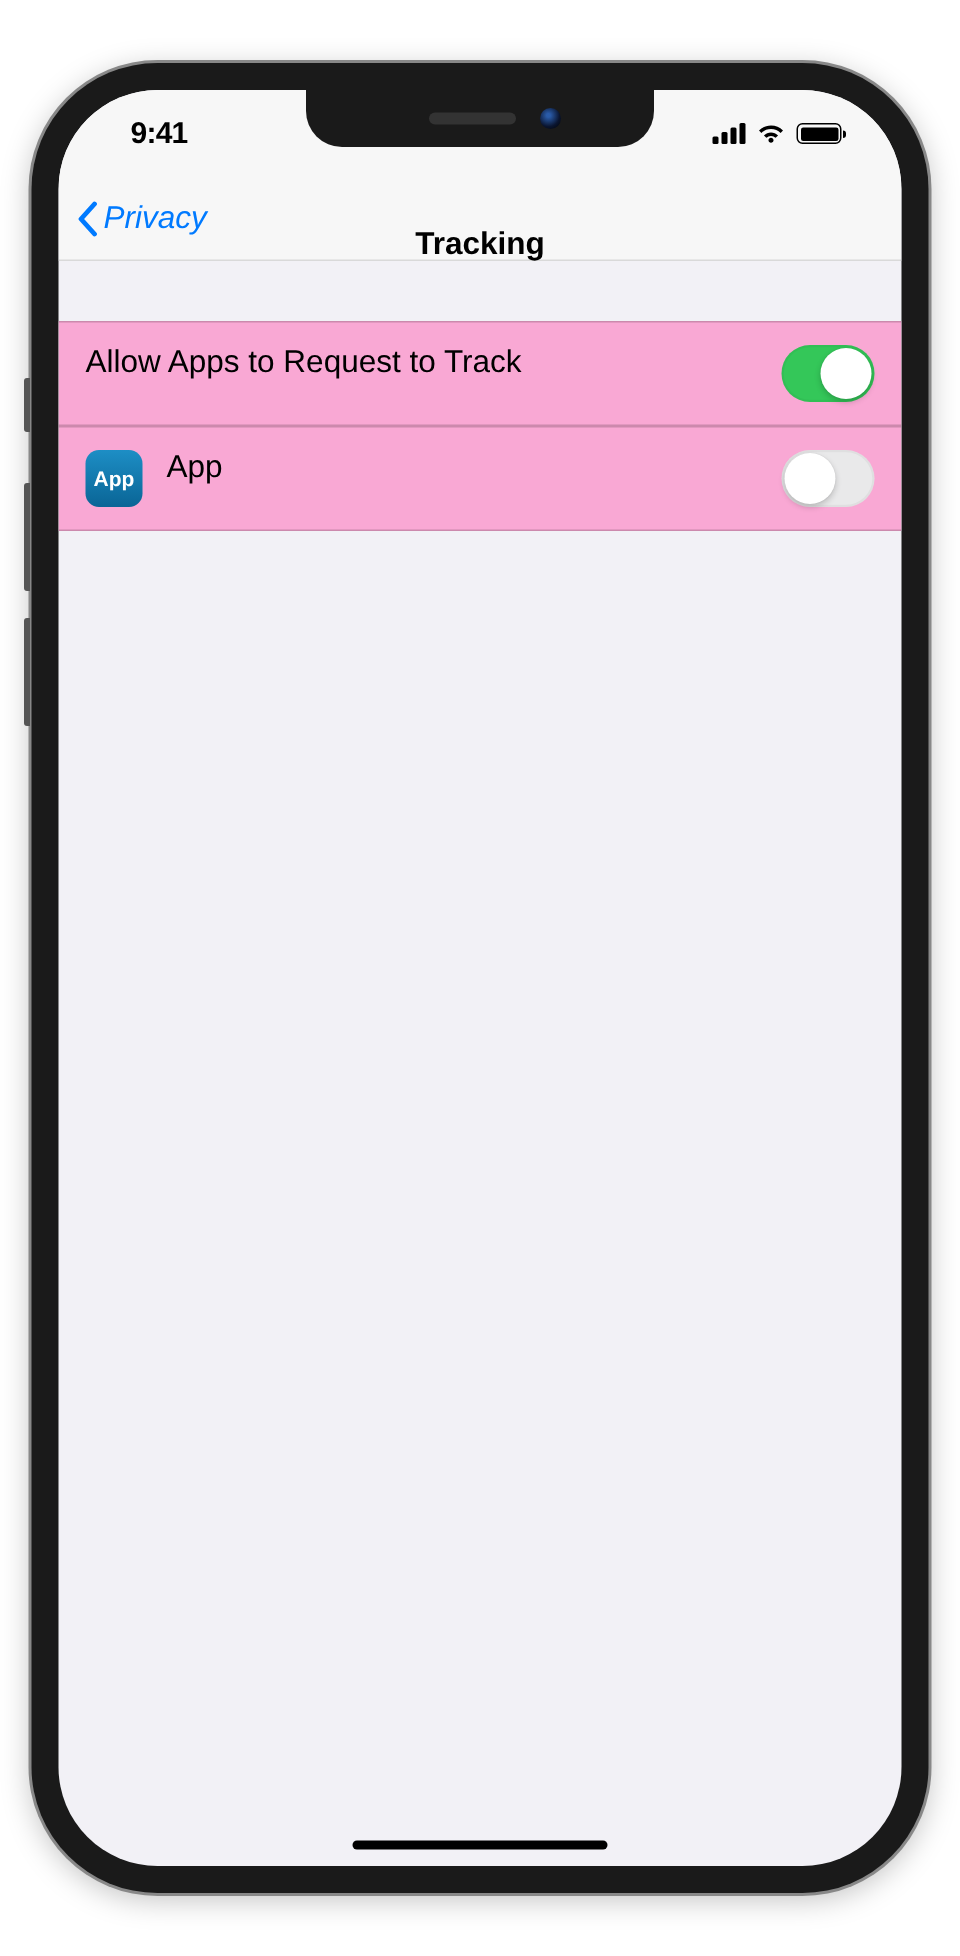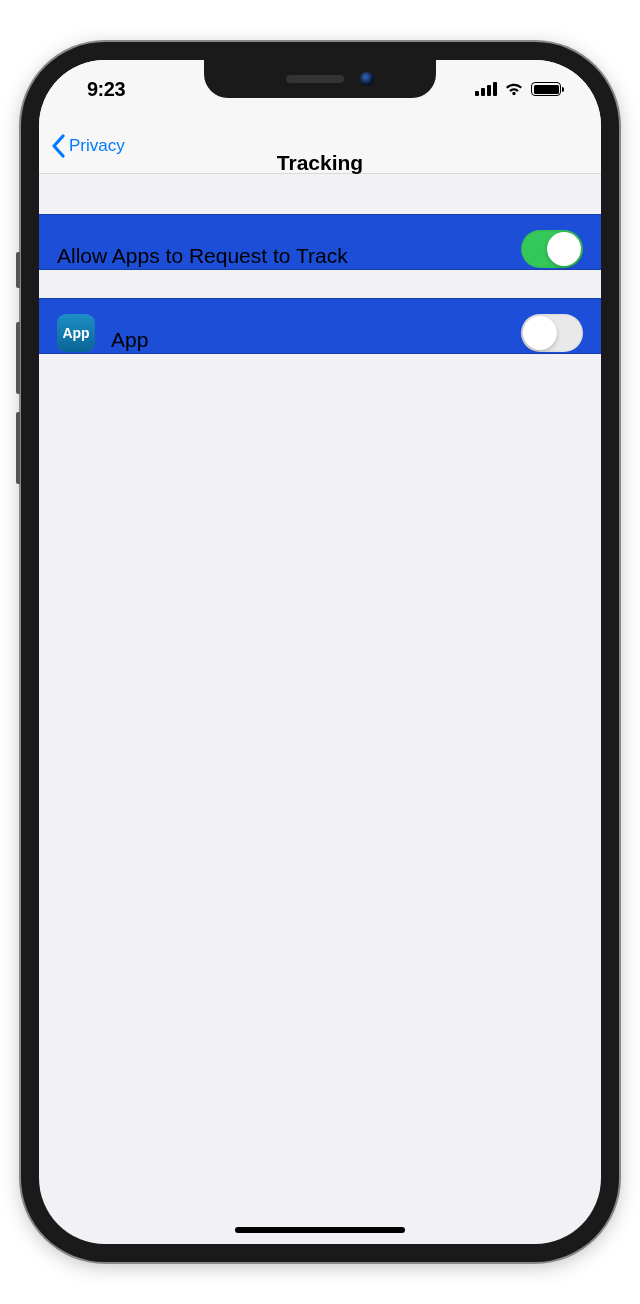--- a/index.html
+++ b/index.html
@@ -140,42 +140,43 @@
       border-bottom: 1px solid rgba(0,0,0,0.12);
       display: flex;
       align-items: center;
       position: relative;
       padding: 0 12px;
     }
     .back-btn {
       display: flex;
       align-items: center;
       color: #007aff;
-      font-size: 17px;
+      font-size: 21px;
       gap: 4px;
       cursor: pointer;
+      font-style: italic;
     }
     .back-chevron svg { width: 14px; height: 24px; display:block; }
     .nav-title {
       position: absolute;
       left: 50%;
       transform: translateX(-50%);
       font-size: 21px;
       font-weight: 600;
       color: #000;
       margin-top: 35px;
     }
     .content { padding-top: 40px; }
     .cell {
-      background: #1d4ed8;
+      background: #f9a8d4;
       border-top: 0.5px solid rgba(0,0,0,0.18);
       border-bottom: 0.5px solid rgba(0,0,0,0.18);
-      padding: 1px 18px;
-      display: flex;
-      align-items: flex-end;
+      padding: 15px 18px;
+      display: flex;
+      align-items: flex-start;
       justify-content: space-between;
       min-height: 56px;
     }
     .cell-label {
       font-size: 21px;
       color: #000;
     }
     .toggle {
       width: 62px;
       height: 38px;
@@ -198,21 +199,21 @@
     }
     .toggle.on .toggle-knob { left: 26px; }
     .toggle.off .toggle-knob { left: 2px; }
     .footer-text {
       padding: 10px 18px 24px;
       font-size: 16px;
       color: #8a8a8e;
       line-height: 1.35;
     }
     .footer-text a { color: #007aff; text-decoration: none; }
-    .app-cell { gap: 16px; justify-content: flex-start; margin-top: 28px; }
+    .app-cell { gap: 16px; justify-content: flex-start; }
     .app-icon {
       width: 38px;
       height: 38px;
       background: linear-gradient(180deg, #1d8ec5, #0a6596);
       border-radius: 9px;
       display: flex;
       align-items: center;
       justify-content: center;
       color: #fff;
       font-size: 14px;
@@ -235,21 +236,21 @@
 <body>
 
 <div class="device-frame">
   <div class="screen">
     <div class="notch">
       <div class="speaker"></div>
       <div class="camera"></div>
     </div>
 
     <div class="status-bar">
-      <div class="status-time">9:23</div>
+      <div class="status-time">9:41</div>
       <div class="status-icons">
         <div class="cell-bars">
           <span></span>
             <span></span>
             <span></span>
             <span></span>
         </div>
         <div class="wifi-ic">
           <svg viewBox="0 0 20 14">
               <path d="M10 13.2c.9 0 1.7-.8 1.7-1.7 0-.9-.8-1.7-1.7-1.7s-1.7.8-1.7 1.7c0 .9.8 1.7 1.7 1.7zM5.3 8.3l1.6 1.6c.8-.8 1.9-1.3 3.1-1.3s2.3.5 3.1 1.3l1.6-1.6C13.4 7 11.8 6.3 10 6.3S6.6 7 5.3 8.3zM2 5l1.6 1.6C5.3 4.9 7.5 4 10 4s4.7.9 6.4 2.6L18 5C15.9 2.9 13.1 1.7 10 1.7S4.1 2.9 2 5z" fill="#000"></path>

